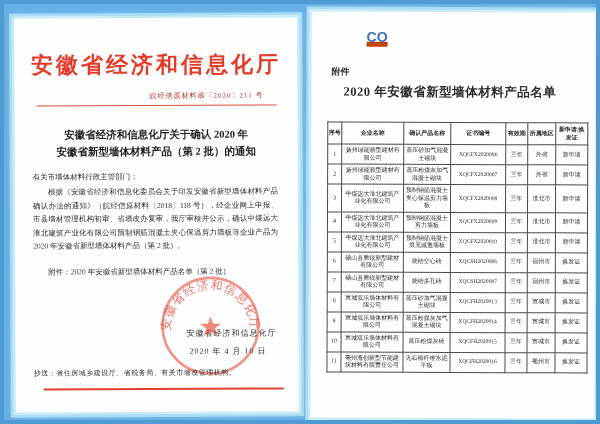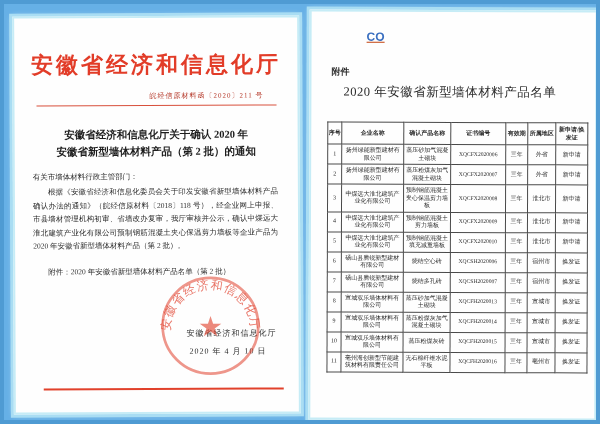--- a/index.html
+++ b/index.html
@@ -43,24 +43,24 @@
   .attachment-line { margin:14px 20px 0 18px; font-size:7.5px; text-indent:2em; }
   .sign-block { position:absolute; left:0; right:22px; top:310px; text-align:right; }
   .signer { font-size:8px; letter-spacing:1px; }
   .sign-date { font-size:8px; margin-top:7px; padding-right:10px; letter-spacing:1px; }
   .seal { position:absolute; left:143px; top:256px; width:104px; height:104px; pointer-events:none; }
   .cc-line { position:absolute; left:18px; top:350px; font-size:7px; letter-spacing:.5px; }
   .red-rule-thick { position:absolute; left:28px; top:370px; width:240px; height:2px; background:#e1412b; }
 
   
   .co-logo { position:absolute; left:55px; top:20px; color:#3a6fc0; font-weight:bold;
-             font-size:12px; font-family:"Liberation Sans", sans-serif; border-bottom:1px solid #c2410c; line-height:10px; }
+             font-size:14px; font-family:"Liberation Sans", sans-serif; border-bottom:5px solid #c2410c; line-height:10px; }
   .attach-label { position:absolute; left:20px; top:54px; font-size:9px; font-weight:bold; }
   .table-title { position:absolute; left:0; right:7px; top:72px; text-align:center;
-                 font-size:12.5px; font-weight:normal; letter-spacing:.5px; }
+                 font-size:12.5px; font-weight:bold; letter-spacing:.5px; }
   .table-subtitle { position:absolute; left:0; right:0; top:93px; text-align:center; font-size:8px; }
   table.products {
     position:absolute; left:16px; top:110px; width:260px;
     border-collapse:collapse; table-layout:fixed;
     font-size:6px; line-height:7.5px;
   }
   table.products th, table.products td {
     border:1px solid #4a4a4a; padding:2px 1px; text-align:center;
     overflow:hidden; word-break:break-all;
   }
@@ -94,20 +94,21 @@
     <defs>
         <path id="sealArc" d="M 13 66 A 39 39 0 1 1 87 66" fill="none"></path>
       </defs>
     <circle cx="50" cy="50" r="46" fill="none" stroke="rgba(224,64,44,0.55)" stroke-width="2.6"></circle>
     <text font-size="11.5" fill="rgba(224,64,44,0.72)" letter-spacing="1">
       <textPath href="#sealArc" startOffset="50%" text-anchor="middle">安徽省经济和信息化厅</textPath>
     </text>
     <text x="50" y="60" text-anchor="middle" font-size="27" fill="rgba(224,64,44,0.62)">★</text>
   </svg>
 
+  <div class="cc-line">抄送：省住房城乡建设厅、省税务局、有关市墙改管理机构。</div>
   <div class="red-rule-thick"></div>
 </div>
 
 <div class="page" id="page-right">
   <div class="co-logo">CO</div>
   <div class="attach-label">附件</div>
   <div class="table-title">2020 年安徽省新型墙体材料产品名单</div>
 
   <table class="products">
     <colgroup>

